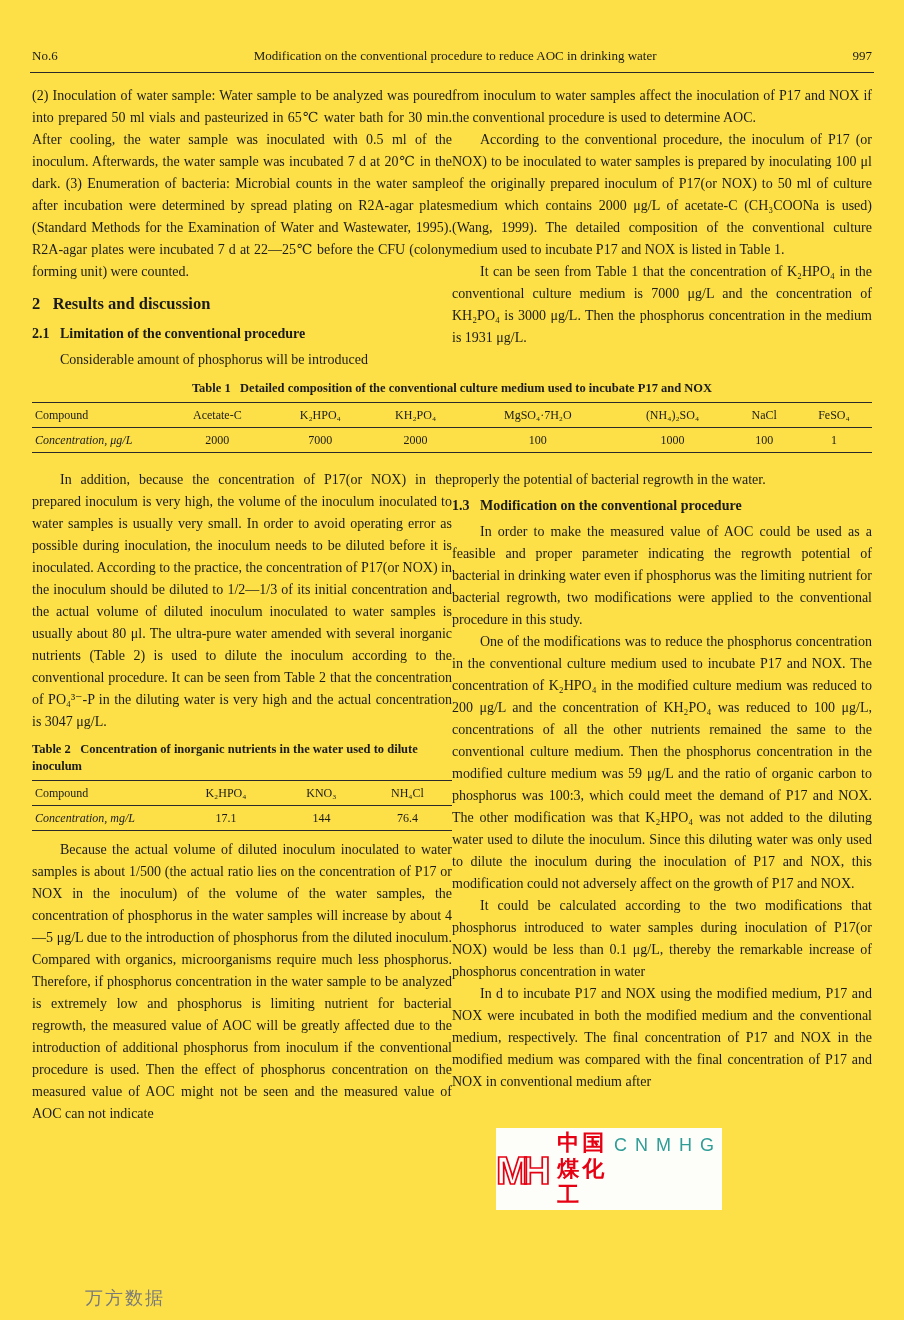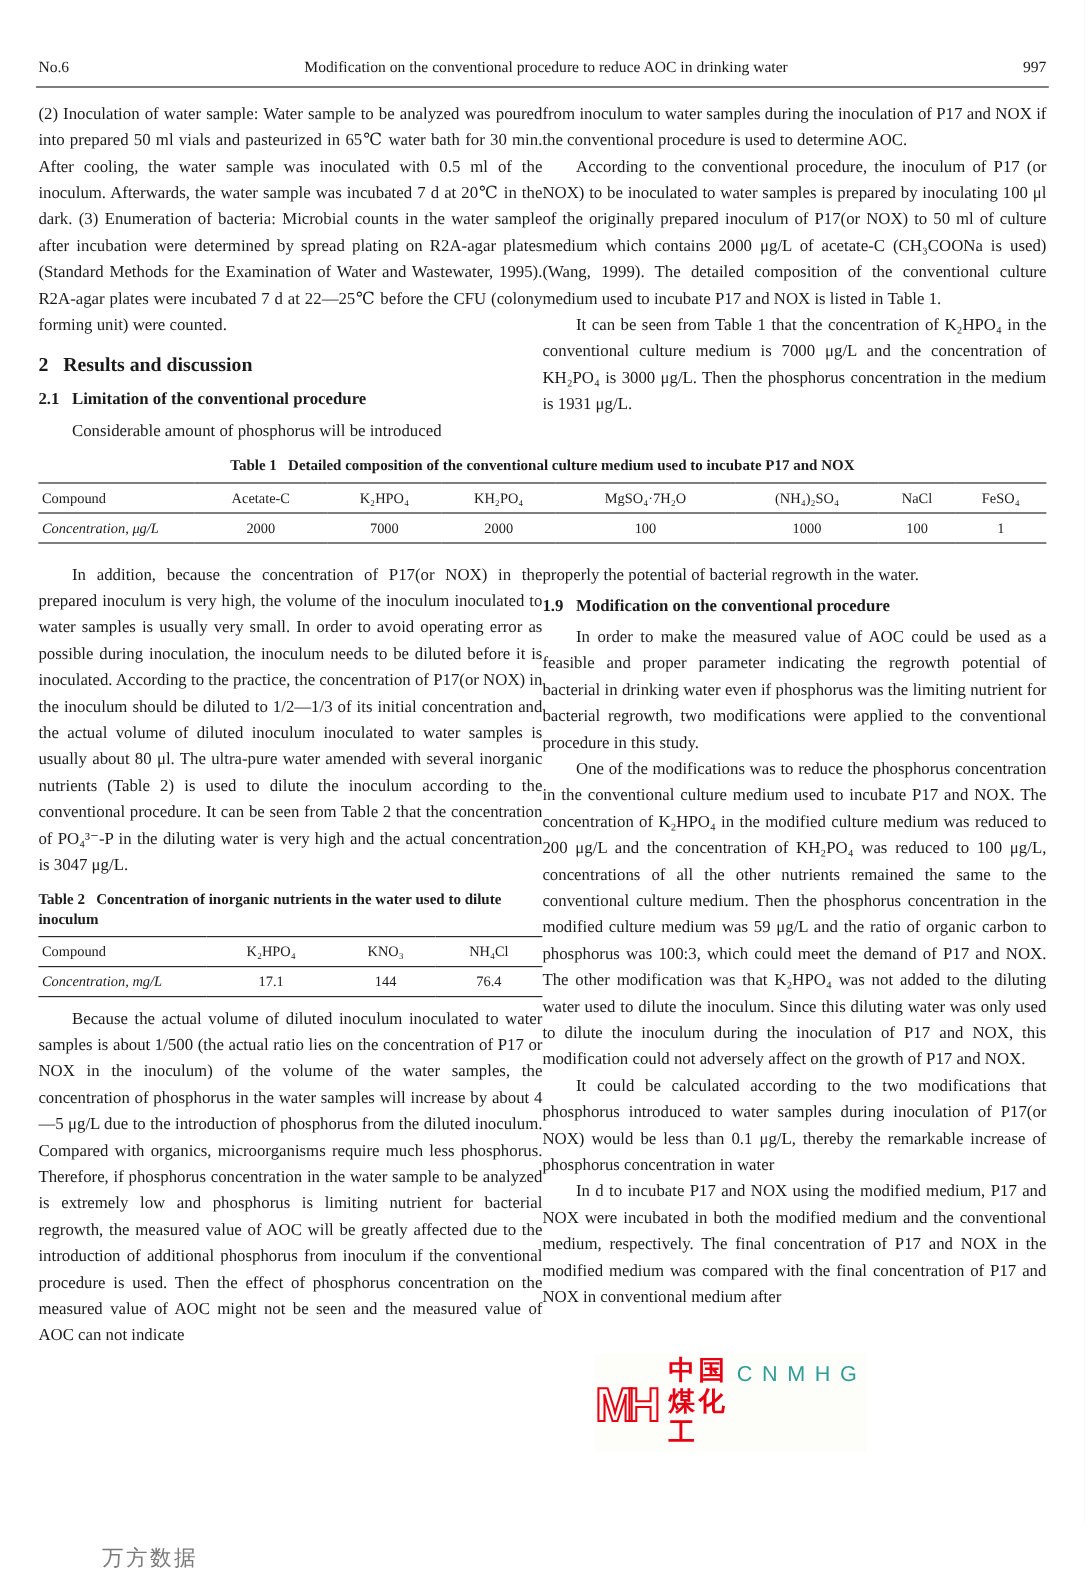--- a/index.html
+++ b/index.html
@@ -1,21 +1,21 @@
 <!DOCTYPE html>
 <html><head>
 <meta charset="utf-8">
 <style>
   * { margin:0; padding:0; box-sizing:border-box; }
   html,body { background:#e9e9e9; }
   .page {
     position:relative;
     width:904px; height:1320px;
     margin:0 auto;
-    background:#ffffff;
+    background:#fde047;
     font-family:"Liberation Serif","DejaVu Serif",serif;
     color:#1b1b1b;
     overflow:hidden;
   }
   
   .hdr {
     display:flex; justify-content:space-between; align-items:baseline;
     padding:48px 32px 8px 32px;
     font-size:13px;
   }
@@ -93,21 +93,21 @@
   <div class="hdr-rule"></div>
 
   <div class="cols">
     <div class="col">
       <p>(2) Inoculation of water sample: Water sample to be analyzed was poured into prepared 50 ml vials and pasteurized in 65℃ water bath for 30 min. After cooling, the water sample was inoculated with 0.5 ml of the inoculum. Afterwards, the water sample was incubated 7 d at 20℃ in the dark. (3) Enumeration of bacteria: Microbial counts in the water sample after incubation were determined by spread plating on R2A-agar plates (Standard Methods for the Examination of Water and Wastewater, 1995). R2A-agar plates were incubated 7 d at 22—25℃ before the CFU (colony forming unit) were counted.</p>
       <h2 class="sec">2   Results and discussion</h2>
       <h3 class="sub">2.1   Limitation of the conventional procedure</h3>
       <p class="indent">Considerable amount of phosphorus will be introduced</p>
     </div>
     <div class="col">
-      <p>from inoculum to water samples during the inoculation of P17 and NOX if the conventional procedure is used to determine AOC.</p>
+      <p>from inoculum to water samples affect the inoculation of P17 and NOX if the conventional procedure is used to determine AOC.</p>
       <p class="indent">According to the conventional procedure, the inoculum of P17 (or NOX) to be inoculated to water samples is prepared by inoculating 100 μl of the originally prepared inoculum of P17(or NOX) to 50 ml of culture medium which contains 2000 μg/L of acetate-C (CH₃COONa is used) (Wang, 1999). The detailed composition of the conventional culture medium used to incubate P17 and NOX is listed in Table 1.</p>
       <p class="indent">It can be seen from Table 1 that the concentration of K₂HPO₄ in the conventional culture medium is 7000 μg/L and the concentration of KH₂PO₄ is 3000 μg/L. Then the phosphorus concentration in the medium is 1931 μg/L.</p>
     </div>
   </div>
 
   <div class="table1-wrap">
     <div class="tbl-caption-center">Table 1   Detailed composition of the conventional culture medium used to incubate P17 and NOX</div>
     <table class="rule-table">
       <thead>
         <tr>
@@ -158,21 +158,21 @@
             <td>76.4</td>
           </tr>
         </tbody>
       </table>
 
       <p class="indent" style="margin-top:8px">Because the actual volume of diluted inoculum inoculated to water samples is about 1/500 (the actual ratio lies on the concentration of P17 or NOX in the inoculum) of the volume of the water samples, the concentration of phosphorus in the water samples will increase by about 4—5 μg/L due to the introduction of phosphorus from the diluted inoculum. Compared with organics, microorganisms require much less phosphorus. Therefore, if phosphorus concentration in the water sample to be analyzed is extremely low and phosphorus is limiting nutrient for bacterial regrowth, the measured value of AOC will be greatly affected due to the introduction of additional phosphorus from inoculum if the conventional procedure is used. Then the effect of phosphorus concentration on the measured value of AOC might not be seen and the measured value of AOC can not indicate</p>
     </div>
 
     <div class="col">
       <p>properly the potential of bacterial regrowth in the water.</p>
-      <h3 class="sub">1.9   Modification on the conventional procedure</h3>
+      <h3 class="sub">1.3   Modification on the conventional procedure</h3>
       <p class="indent">In order to make the measured value of AOC could be used as a feasible and proper parameter indicating the regrowth potential of bacterial in drinking water even if phosphorus was the limiting nutrient for bacterial regrowth, two modifications were applied to the conventional procedure in this study.</p>
       <p class="indent">One of the modifications was to reduce the phosphorus concentration in the conventional culture medium used to incubate P17 and NOX. The concentration of K₂HPO₄ in the modified culture medium was reduced to 200 μg/L and the concentration of KH₂PO₄ was reduced to 100 μg/L, concentrations of all the other nutrients remained the same to the conventional culture medium. Then the phosphorus concentration in the modified culture medium was 59 μg/L and the ratio of organic carbon to phosphorus was 100:3, which could meet the demand of P17 and NOX. The other modification was that K₂HPO₄ was not added to the diluting water used to dilute the inoculum. Since this diluting water was only used to dilute the inoculum during the inoculation of P17 and NOX, this modification could not adversely affect on the growth of P17 and NOX.</p>
       <p class="indent">It could be calculated according to the two modifications that phosphorus introduced to water samples during inoculation of P17(or NOX) would be less than 0.1 μg/L, thereby the remarkable increase of phosphorus concentration in water</p>
       <p class="indent">In d          to incubate P17 and NOX using the modified medium, P17 and NOX were incubated in both the modified medium and the conventional medium, respectively. The final concentration of P17 and NOX in the modified medium was compared with the final concentration of P17 and NOX in conventional medium after</p>
     </div>
   </div>
 
   <div class="cn-wm">
     <svg width="78" height="70" viewBox="0 0 78 70">
       <text x="0" y="56" font-size="56" font-weight="bold" fill="none" stroke="#e60012" stroke-width="2.4" font-family="Liberation Sans, DejaVu Sans, sans-serif" letter-spacing="-10">MH</text>

